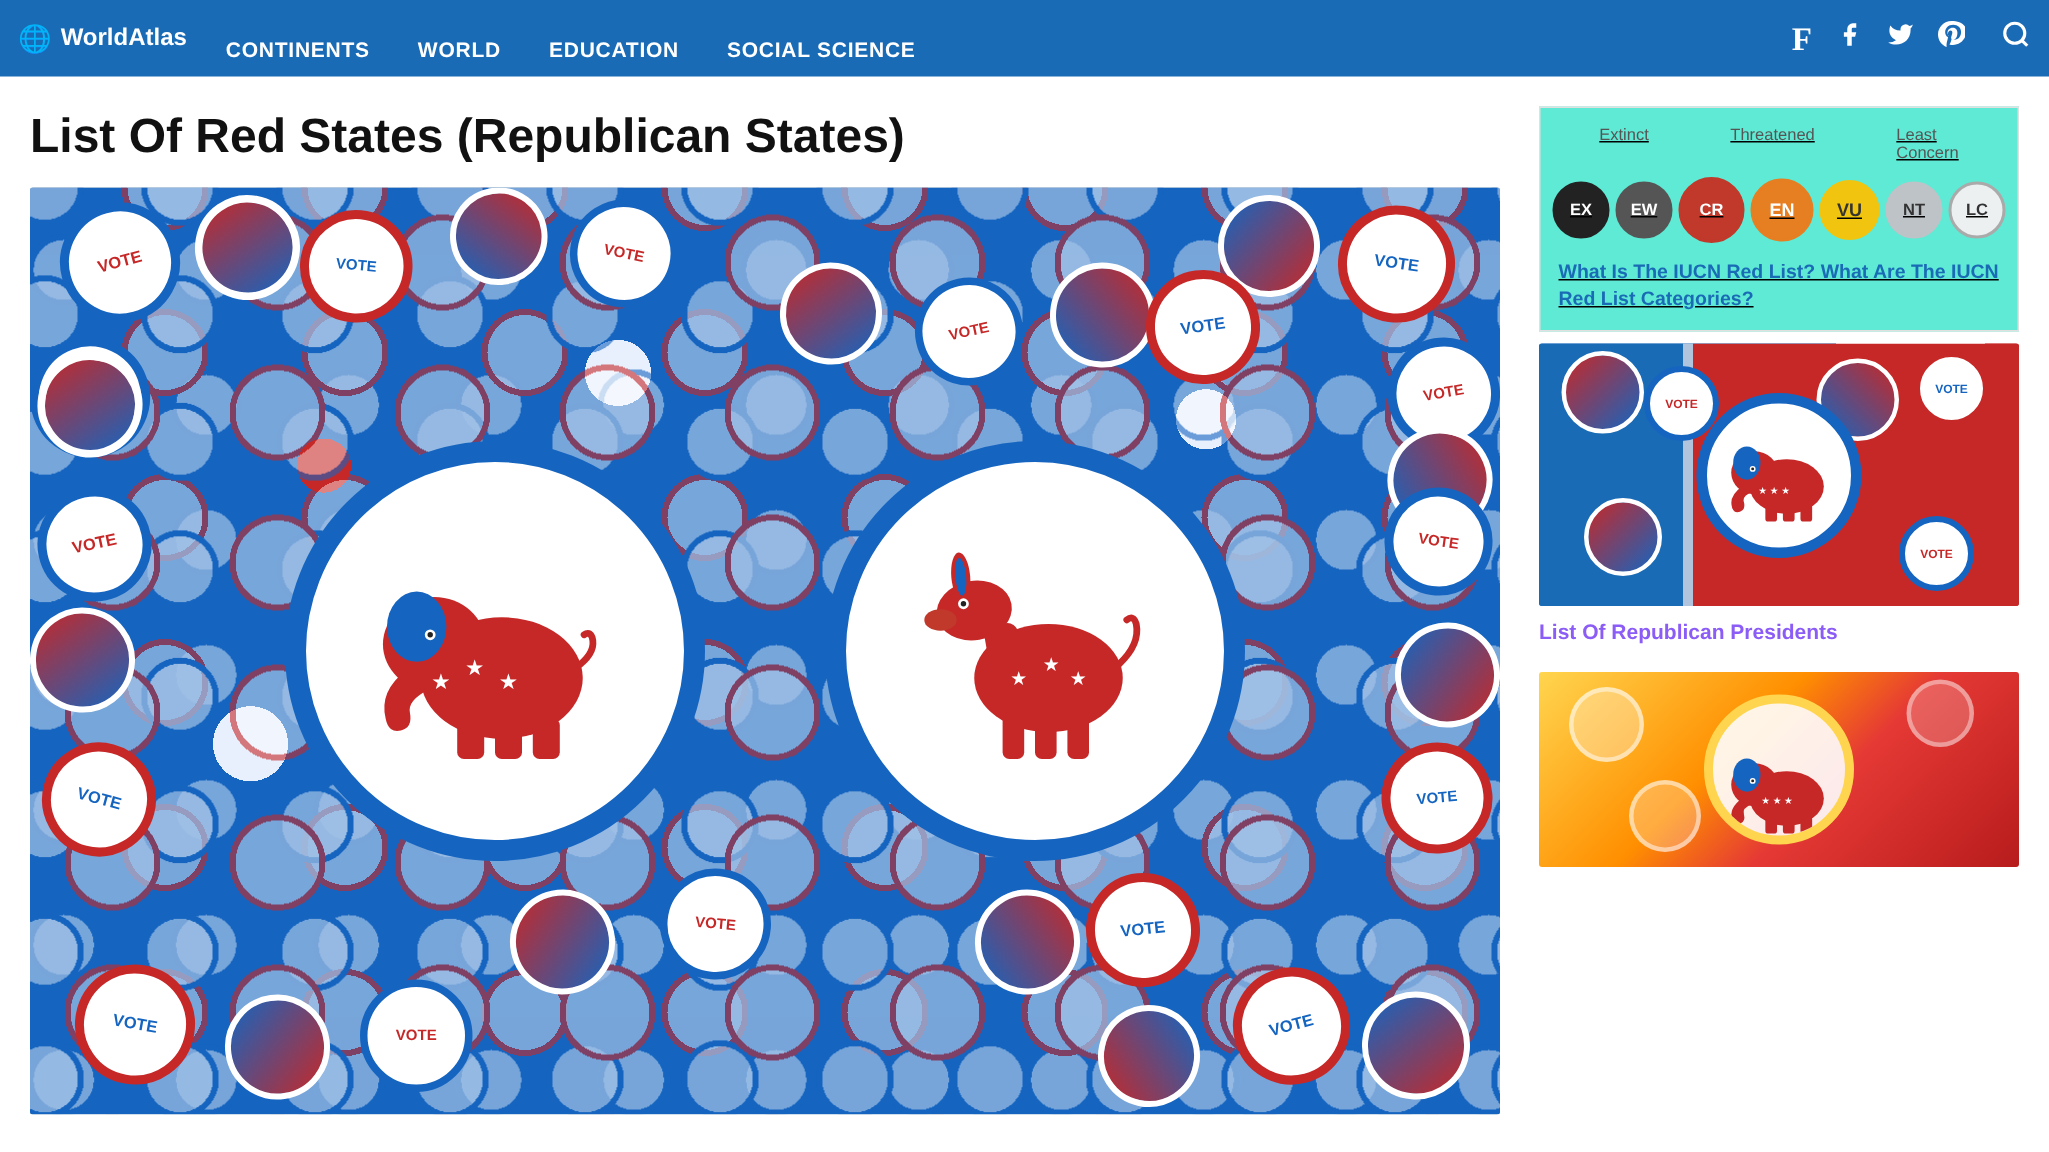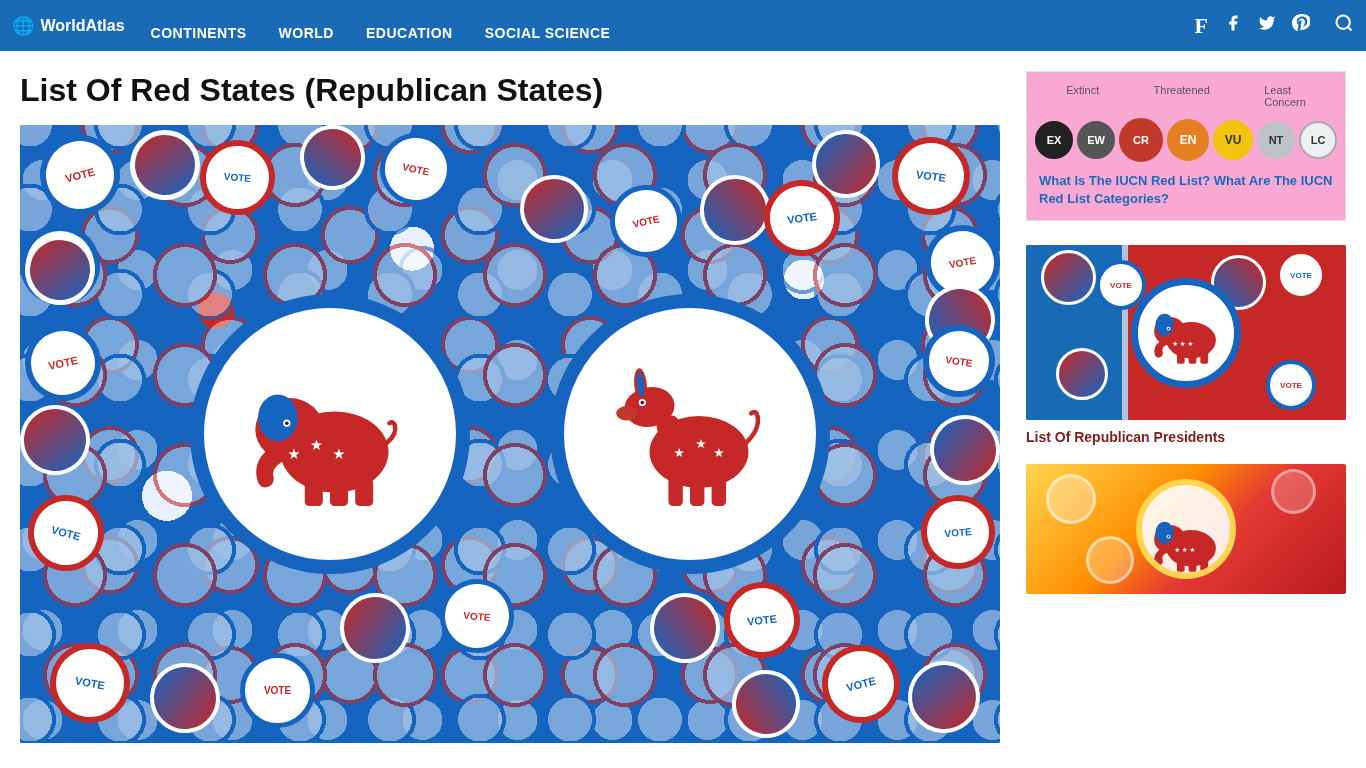--- a/index.html
+++ b/index.html
@@ -159,22 +159,23 @@
       font-size: 22px;
       font-weight: bold;
       color: #111;
       margin-bottom: 16px;
     }
 
     
     #iucn-card {
       border: 1px solid #e0e0e0;
       padding: 12px;
-      margin-bottom: 24px;
-      background: #f9a8d4;
+      margin-bottom: 8px;
+      background: #5eead4;
+      text-decoration: underline;
     }
     #iucn-scale {
       display: flex;
       flex-direction: column;
       align-items: center;
       gap: 4px;
     }
     #iucn-circles-row {
       display: flex;
       align-items: center;
@@ -238,21 +239,21 @@
       justify-content: center;
       margin-bottom: 8px;
     }
     .related-card-image.republican-bg {
       background: linear-gradient(135deg, #1565c0 0%, #1a6bb5 40%, #fff 40%, #fff 60%, #c62828 60%, #c62828 100%);
       position: relative;
     }
     .related-card-title {
       font-size: 14px;
       font-weight: bold;
-      color: #7f1d1d;
+      color: #8b5cf6;
       cursor: pointer;
       line-height: 1.4;
     }
   </style>
 </head>
 <body>
 
 <div id="header">
   <div id="logo-area">
     <span id="logo-globe">🌐</span>

